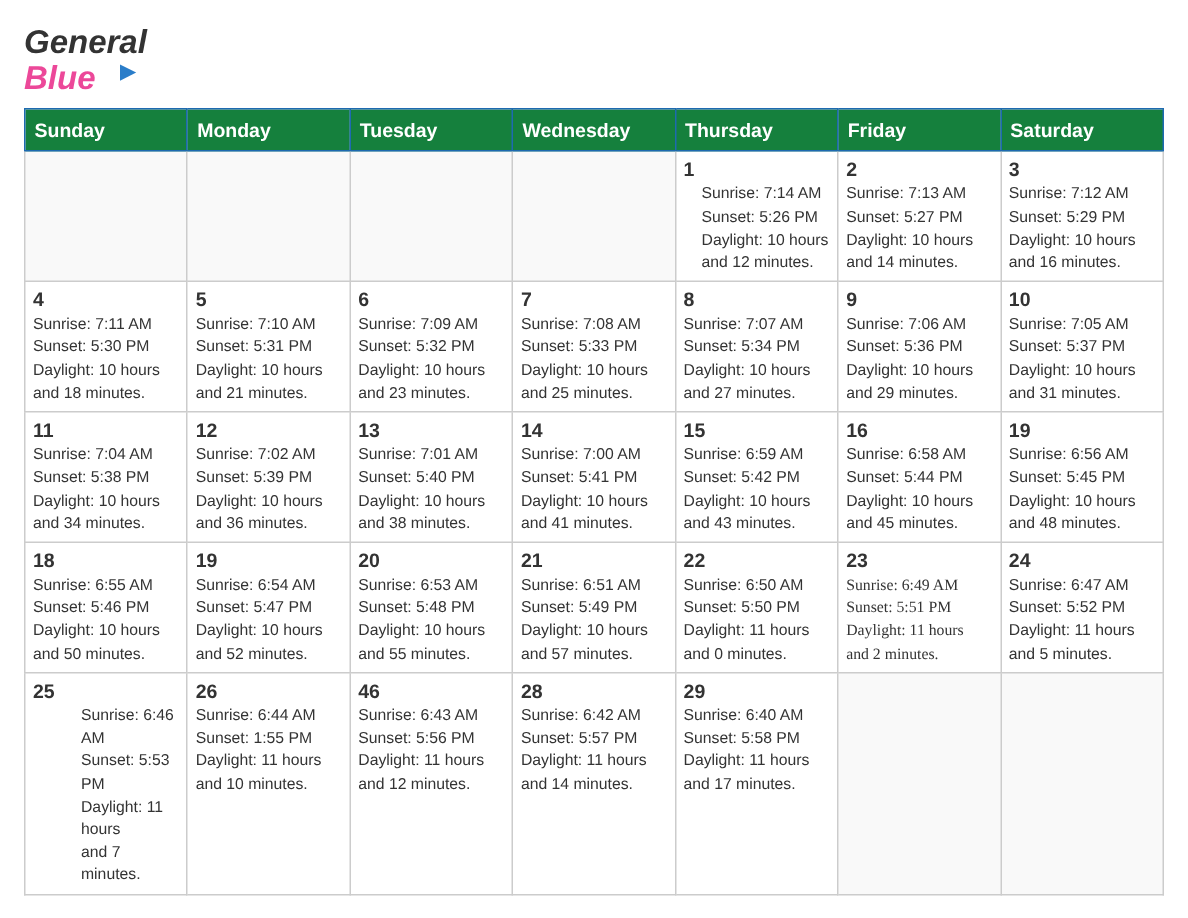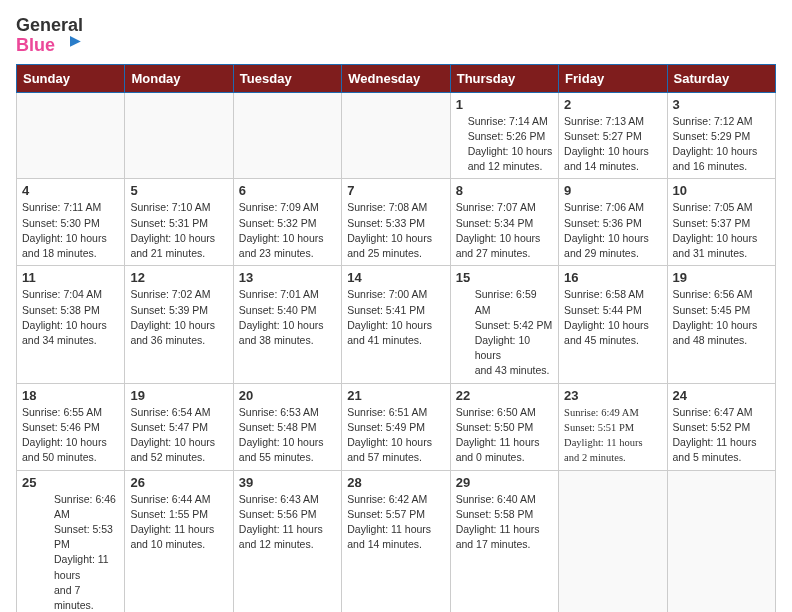--- a/index.html
+++ b/index.html
@@ -14,24 +14,25 @@
       display: flex;
       justify-content: space-between;
       align-items: flex-start;
       margin-bottom: 8px;
     }
     .logo {
       display: flex;
       align-items: center;
     }
     .logo-text {
-      font-size: 18px;
+      font-size: 22px;
       font-weight: bold;
       color: #333;
       line-height: 1.1;
+      font-style: italic;
     }
     .logo-text .general { display: block; }
     .logo-text .blue { color: #ec4899; display: block; }
     .logo-icon {
       width: 22px;
       height: 22px;
       margin-left: 4px;
       margin-top: -8px;
     }
     .title-block {
@@ -45,21 +46,21 @@
     .location {
       font-size: 14px;
       color: #333;
     }
     .calendar {
       width: 100%;
       border-collapse: collapse;
       border: 1px solid #ccc;
     }
     .calendar th {
-      background: #7f1d1d;
+      background: #15803d;
       color: #fff;
       font-size: 13px;
       font-weight: bold;
       text-align: left;
       padding: 6px 6px;
       border: 1px solid #1e6ab0;
     }
     .calendar td {
       vertical-align: top;
       border: 1px solid #ccc;
@@ -219,21 +220,21 @@
         </td>
         <td>
           <div class="day-number">14</div>
           <div class="day-info" style="white-space: pre-line;">Sunrise: 7:00 AM
 Sunset: 5:41 PM
 Daylight: 10 hours
 and 41 minutes.</div>
         </td>
         <td>
           <div class="day-number">15</div>
-          <div class="day-info" style="white-space: pre-line; margin-left: 19px;">Sunrise: 6:59 AM
+          <div class="day-info" style="white-space: pre-line;">Sunrise: 6:59 AM
 Sunset: 5:42 PM
 Daylight: 10 hours
 and 43 minutes.</div>
         </td>
         <td>
           <div class="day-number">16</div>
           <div class="day-info" style="white-space: pre-line;">Sunrise: 6:58 AM
 Sunset: 5:44 PM
 Daylight: 10 hours
 and 45 minutes.</div>
@@ -306,21 +307,21 @@
 and 7 minutes.</div>
         </td>
         <td>
           <div class="day-number">26</div>
           <div class="day-info" style="white-space: pre-line;">Sunrise: 6:44 AM
 Sunset: 1:55 PM
 Daylight: 11 hours
 and 10 minutes.</div>
         </td>
         <td>
-          <div class="day-number">39</div>
+          <div class="day-number">46</div>
           <div class="day-info" style="white-space: pre-line;">Sunrise: 6:43 AM
 Sunset: 5:56 PM
 Daylight: 11 hours
 and 12 minutes.</div>
         </td>
         <td>
           <div class="day-number">28</div>
           <div class="day-info" style="white-space: pre-line;">Sunrise: 6:42 AM
 Sunset: 5:57 PM
 Daylight: 11 hours

